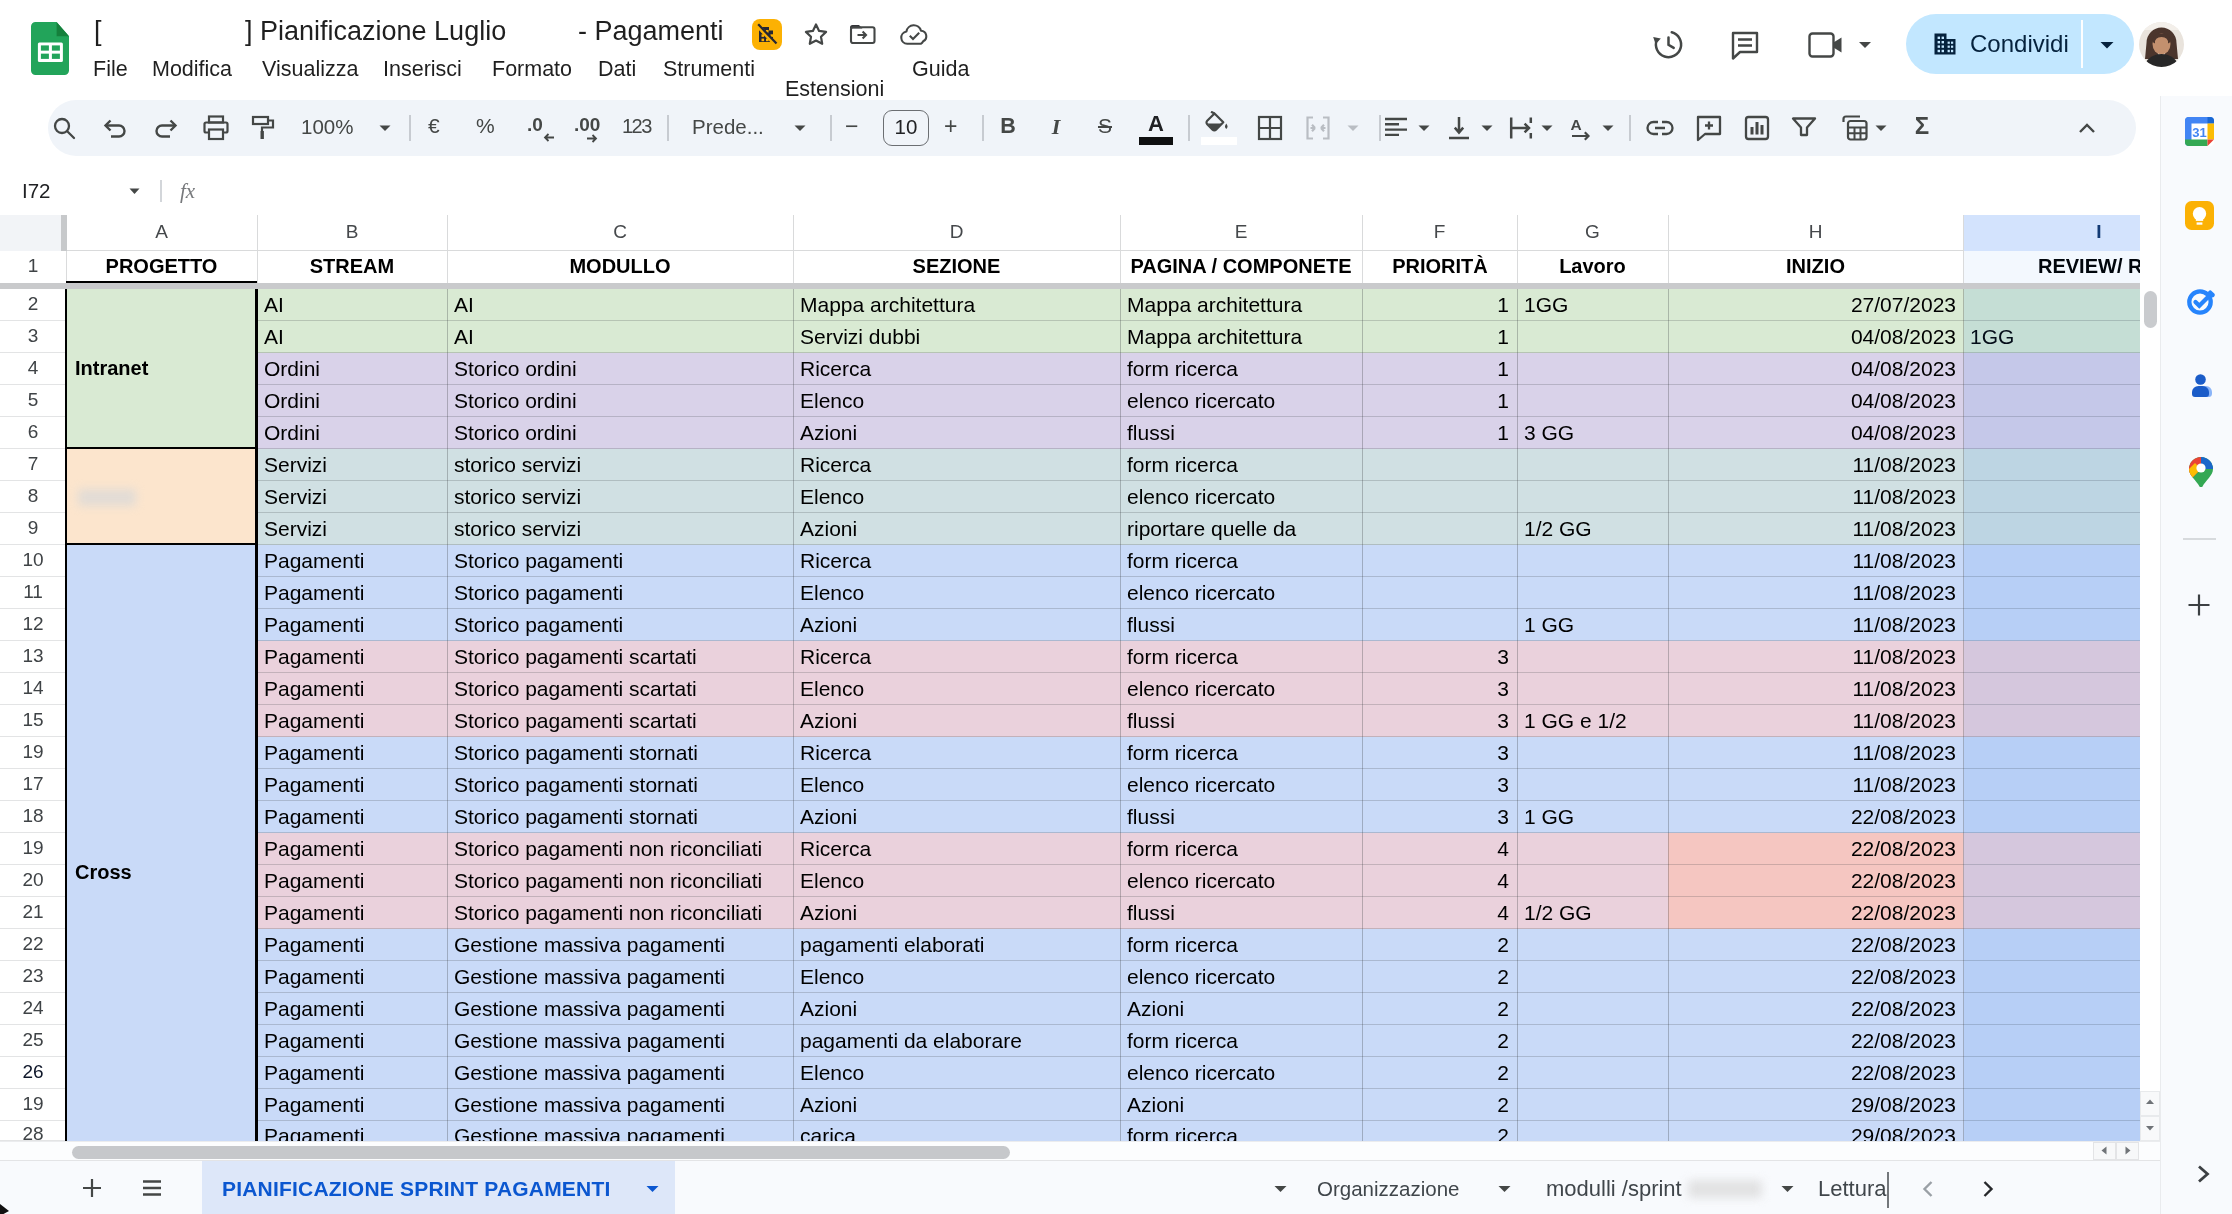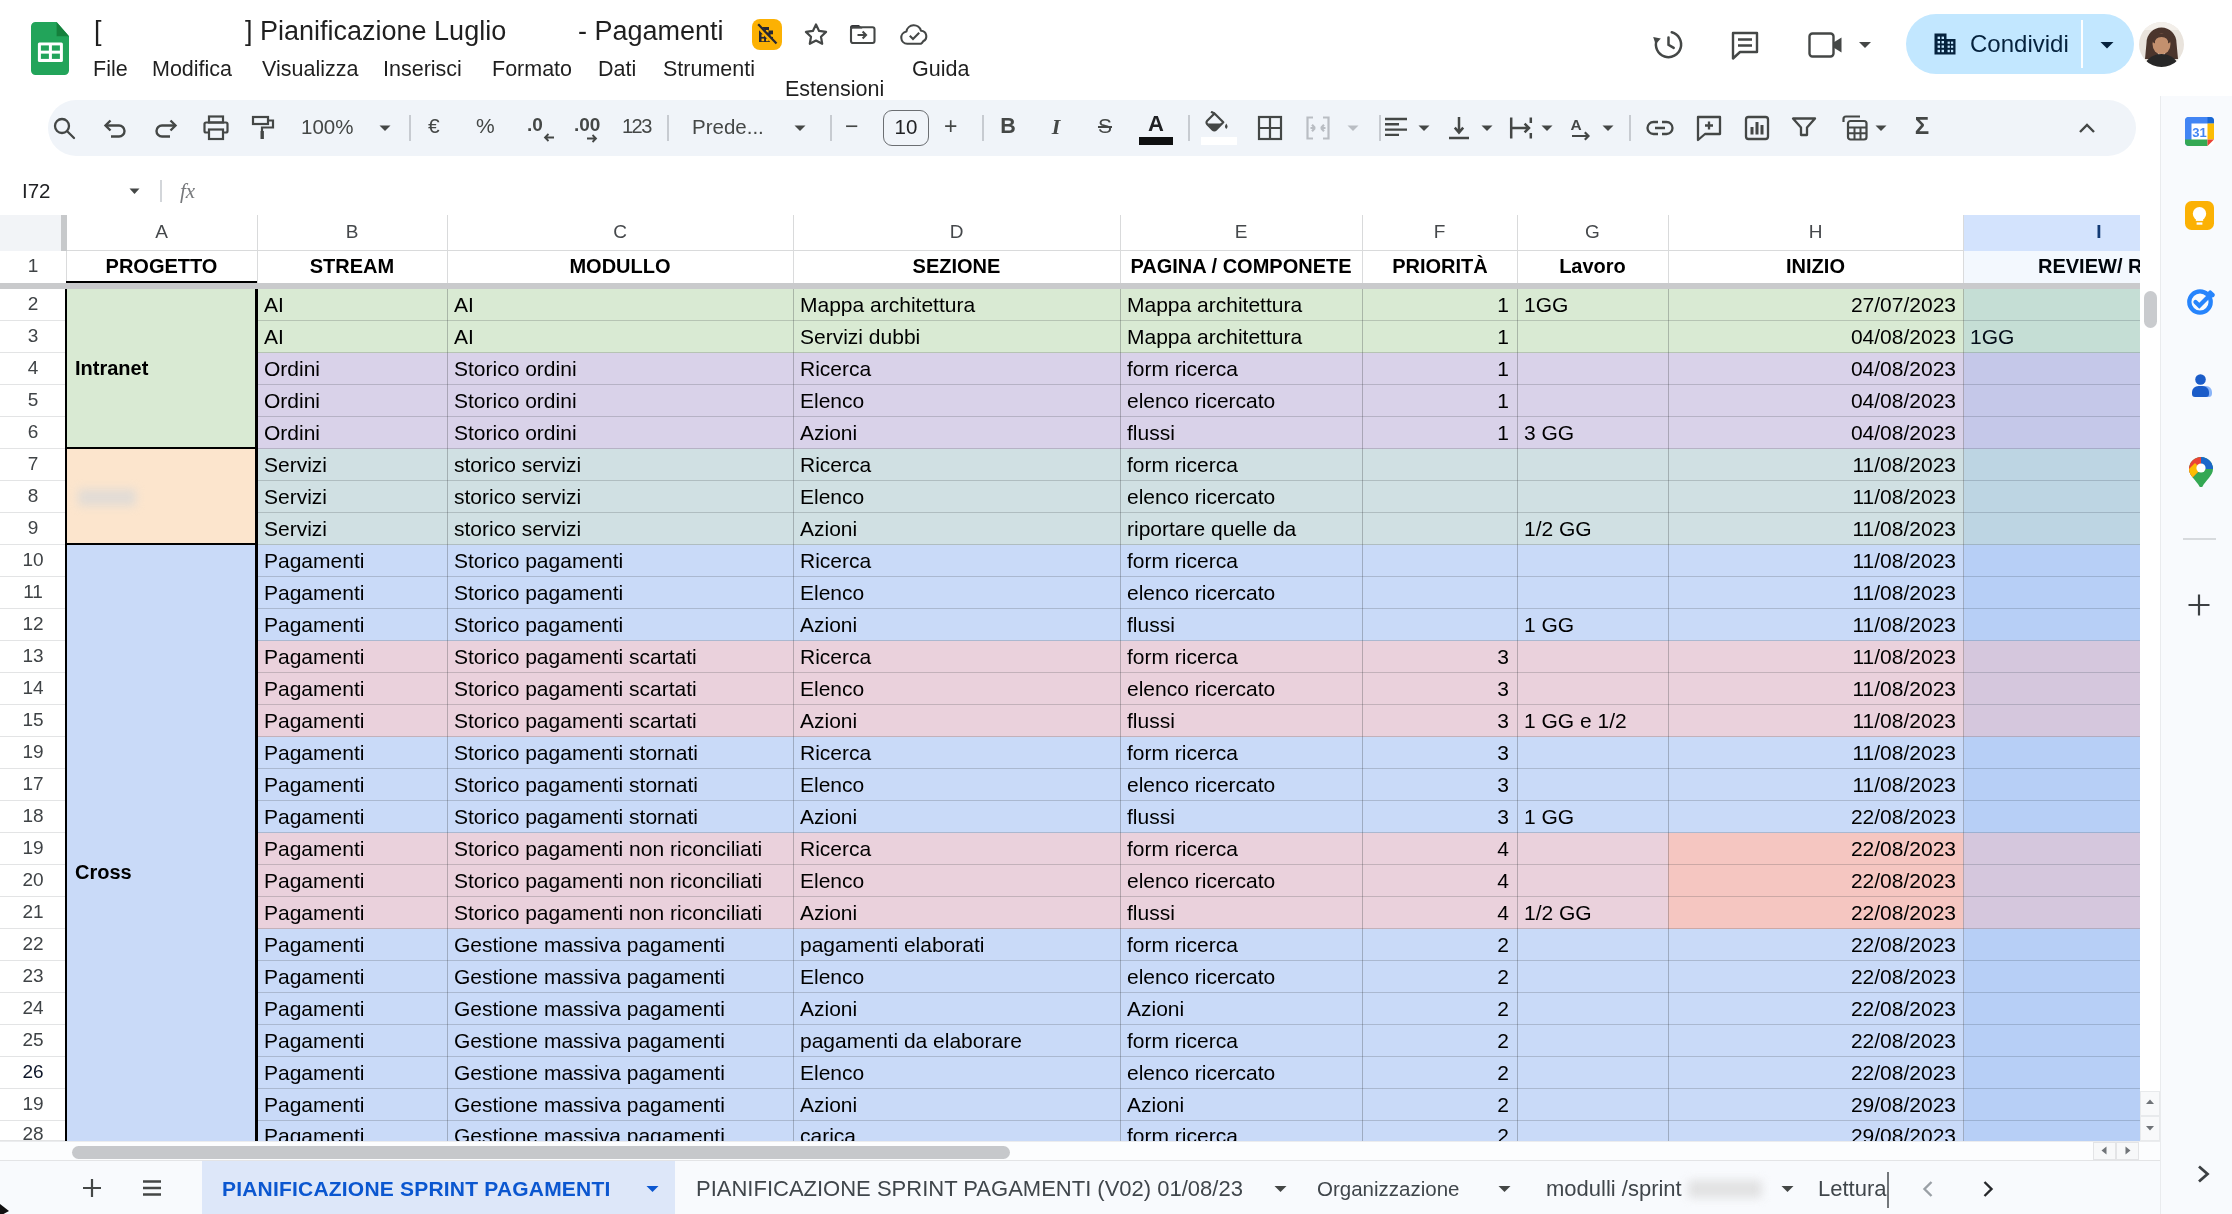--- a/index.html
+++ b/index.html
@@ -618,21 +618,20 @@
       <path d="M14 5 v18 M5 14 h18" stroke="#444746" stroke-width="2.2"></path>
     </svg>
 <svg class="ic" style="left:138.0px;top:1174.0px" width="28" height="28" viewBox="0 0 28 28">
       <path d="M5 7.5 h18 M5 14 h18 M5 20.5 h18" stroke="#444746" stroke-width="2.4"></path>
     </svg>
 <div class="ab" style="left:202px;top:1161px;width:473px;height:53px;background:#dde7f9"></div>
 <div class="t" style="left:222px;top:1177px;font-size:21px;color:#0b57d0;font-weight:700;letter-spacing:.2px">PIANIFICAZIONE SPRINT PAGAMENTI</div>
 <svg class="ic" style="left:644.5px;top:1184.0px" width="15" height="10" viewBox="0 0 15 10">
       <path d="M1.5 2 l6 6 6 -6 Z" fill="#0b57d0"></path>
     </svg>
-<div class="t" style="left:696px;top:1176px;font-size:22px;color:#40464b;font-weight:500;">PIANIFICAZIONE SPRINT PAGAMENTI (V02) 01/08/23</div>
 <svg class="ic" style="left:1272.5px;top:1184.0px" width="15" height="10" viewBox="0 0 15 10">
       <path d="M1.5 2 l6 6 6 -6 Z" fill="#444746"></path>
     </svg>
 <div class="t" style="left:1317px;top:1177px;font-size:20.5px;color:#40464b;font-weight:500;">Organizzazione</div>
 <svg class="ic" style="left:1496.5px;top:1184.0px" width="15" height="10" viewBox="0 0 15 10">
       <path d="M1.5 2 l6 6 6 -6 Z" fill="#444746"></path>
     </svg>
 <div class="t" style="left:1546px;top:1176px;font-size:22px;color:#40464b;font-weight:500;">modulli /sprint</div>
 <div class="ab" style="left:1688px;top:1180px;width:74px;height:18px;background:#dcdcdc;filter:blur(5px);opacity:.8"></div>
 <svg class="ic" style="left:1779.5px;top:1184.0px" width="15" height="10" viewBox="0 0 15 10">

